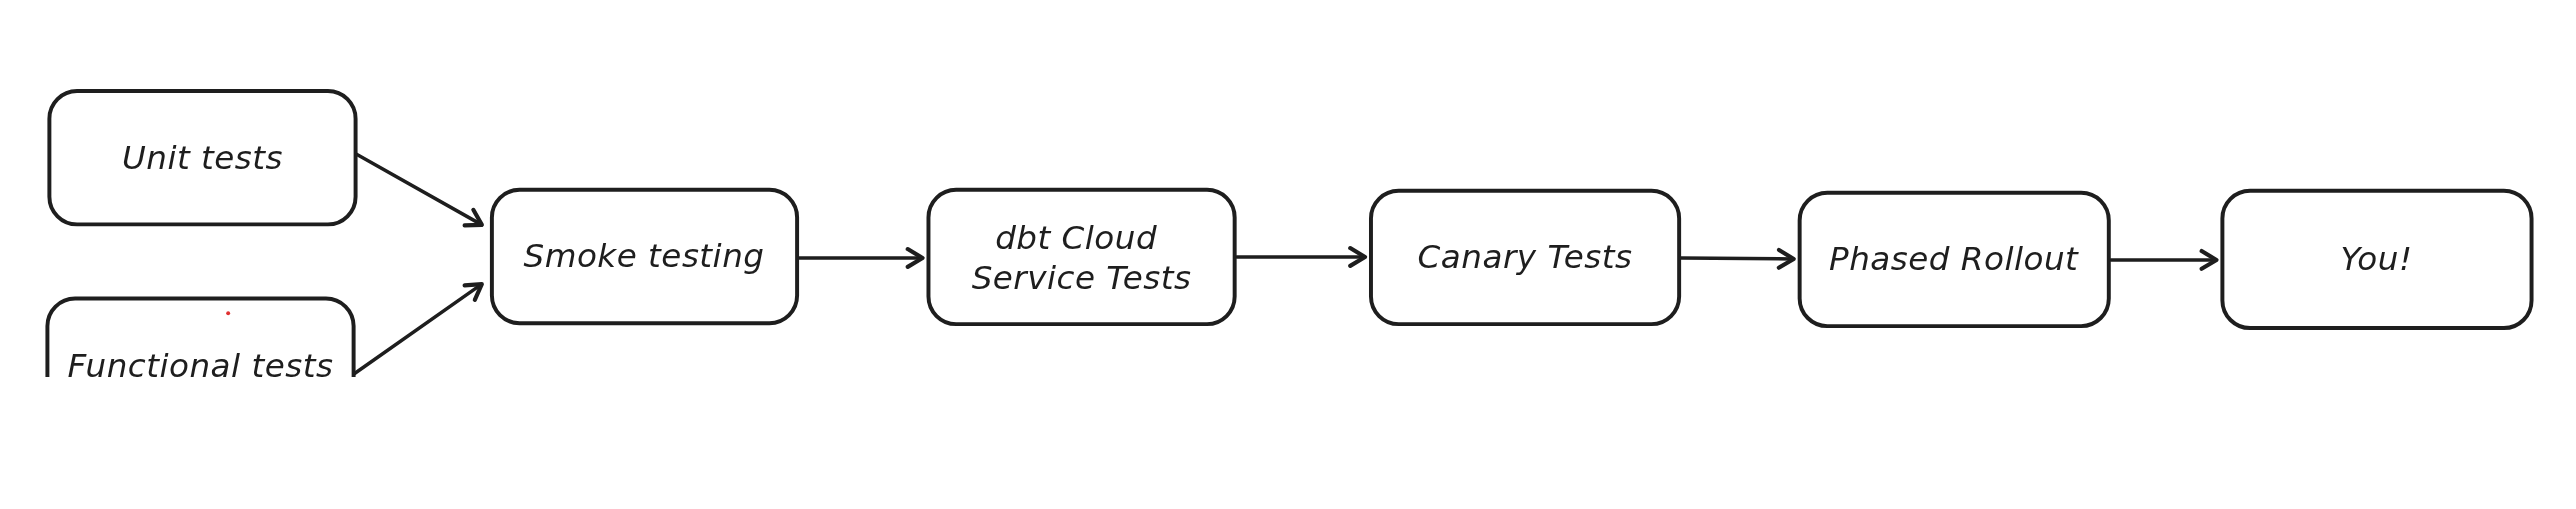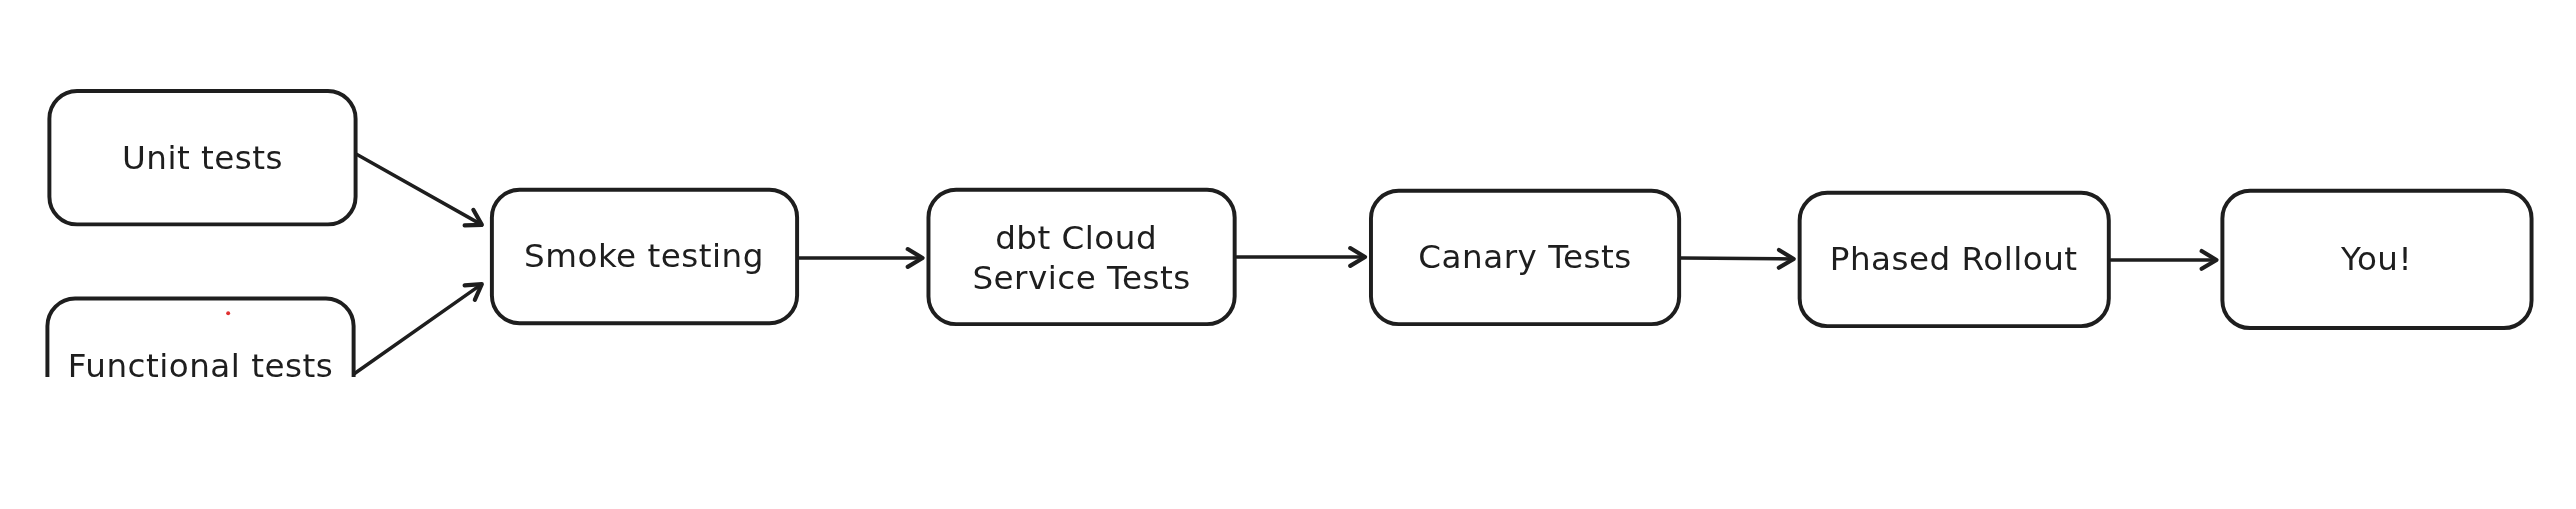--- a/index.html
+++ b/index.html
@@ -6,20 +6,21 @@
     margin: 0;
     padding: 0;
     background: var(--bg, #ffffff);
   }
   .canvas-wrap {
     width: 2576px;
     height: 377px;
     position: relative;
     background: var(--bg, #ffffff);
     overflow: hidden;
+    font-style: italic;
   }
   svg {
     display: block;
   }
   .node rect {
     fill: var(--bg, #ffffff);
     stroke: var(--stroke, #1e1e1e);
     stroke-width: 4;
   }
   .node text {

